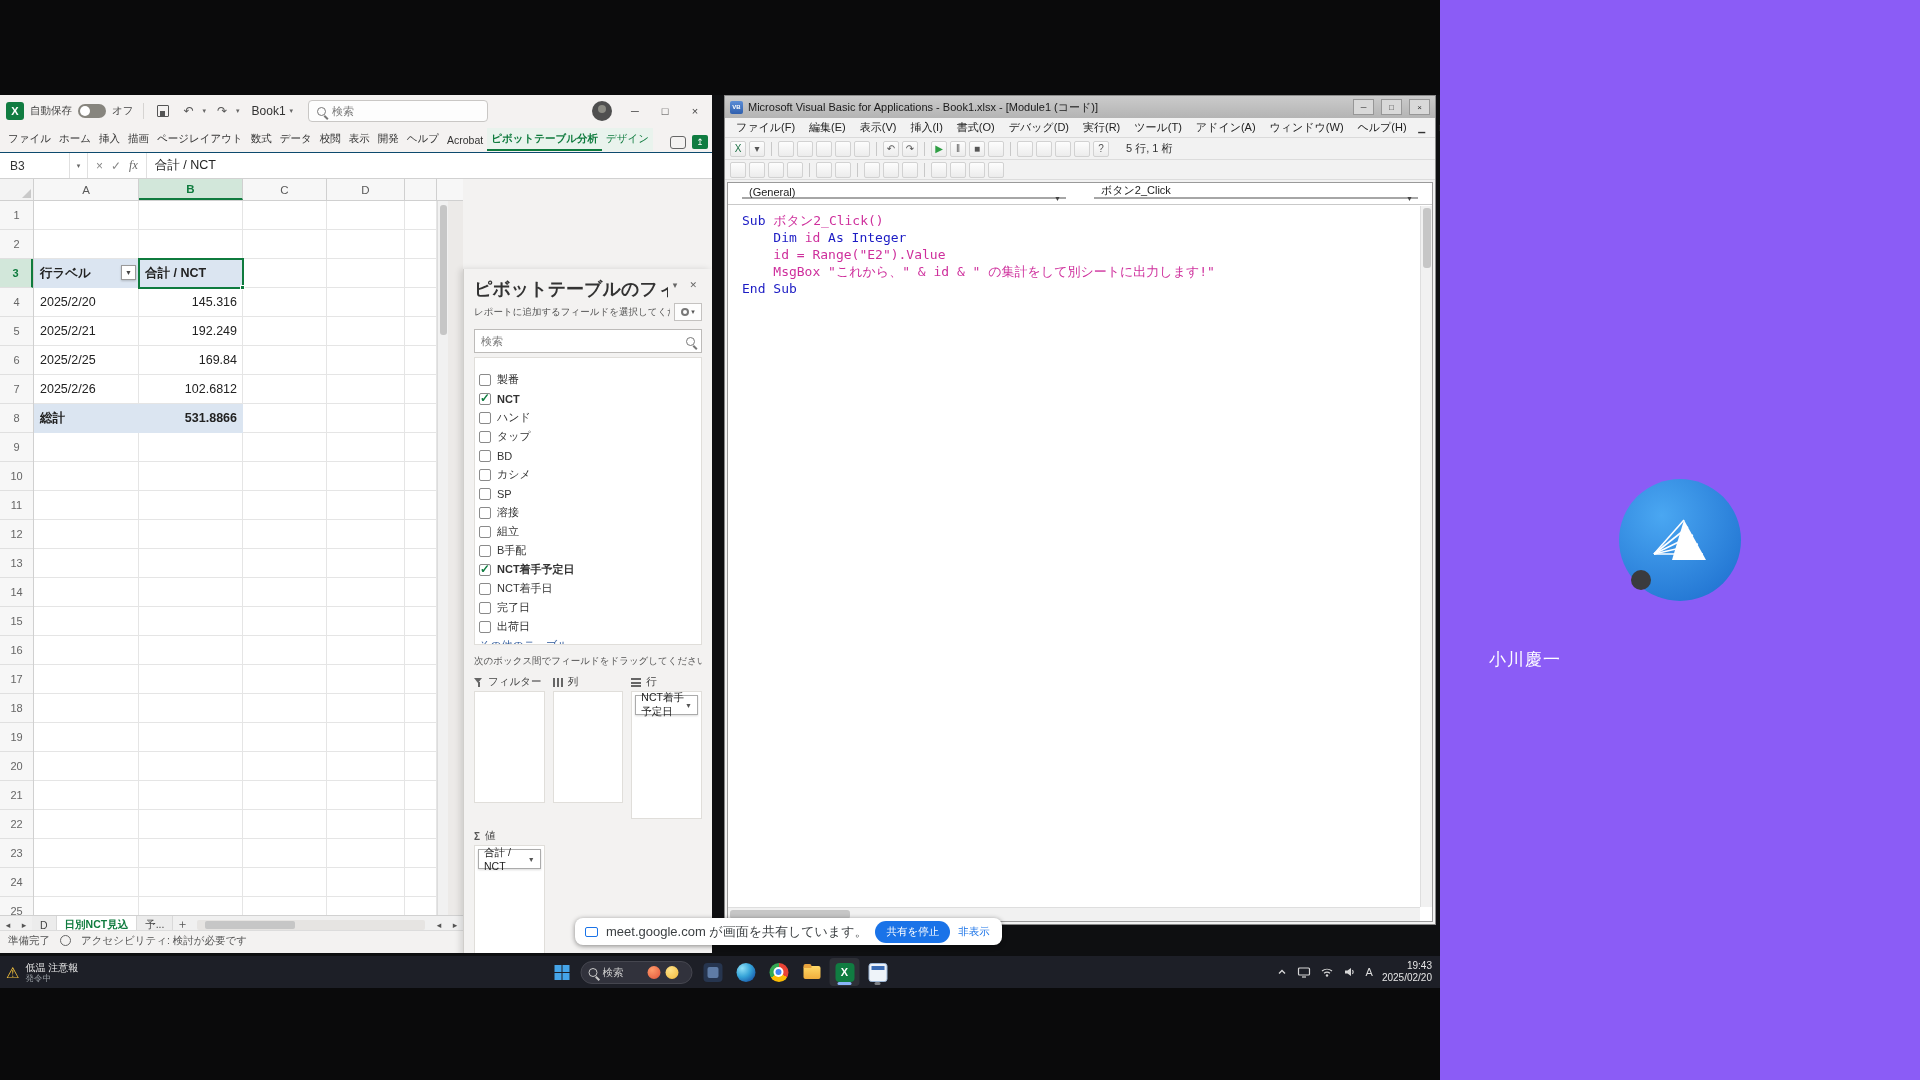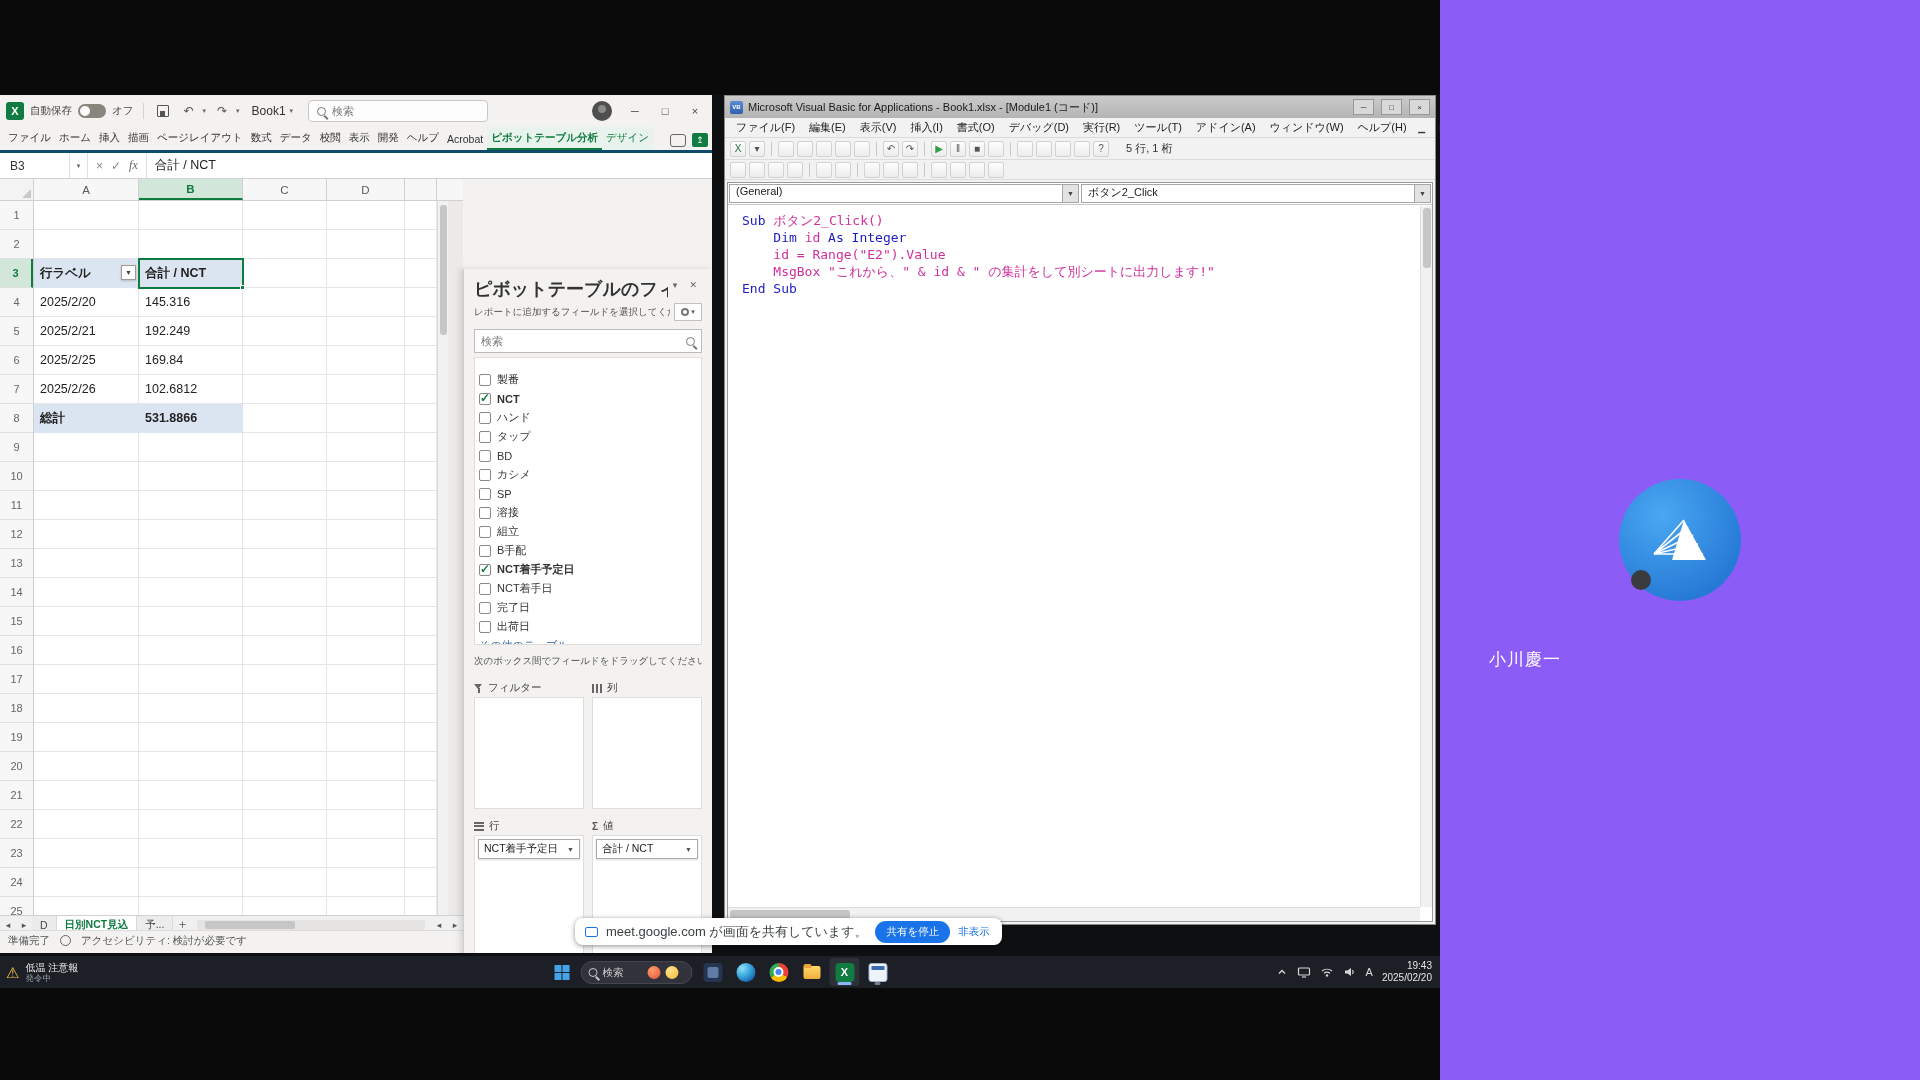--- a/index.html
+++ b/index.html
@@ -21,21 +21,21 @@
 .book-name{font-size:12px;color:#333;margin-left:6px;white-space:nowrap}
 .xl-search{position:absolute;left:308px;top:5px;width:180px;height:22px;background:#fdfdfd;border:1px solid #c9c7c5;border-radius:4px;display:flex;align-items:center;padding:0 8px;gap:6px}
 .mag{width:9px;height:9px;border:1.5px solid #777;border-radius:50%;position:relative;flex:none}
 .mag::after{content:"";position:absolute;left:7px;top:7px;width:5px;height:1.5px;background:#777;transform:rotate(45deg);transform-origin:0 0}
 .xl-search input{border:none;outline:none;background:transparent;font-size:11px;width:120px;color:#333}
 input::placeholder{color:#777}
 .xl-tb-right{position:absolute;right:2px;top:0;height:32px;display:flex;align-items:center}
 .user-avatar{width:20px;height:20px;border-radius:50%;background:#4f4f4f;position:relative;margin-right:8px}
 .user-avatar::after{content:"";position:absolute;left:6px;top:4px;width:8px;height:8px;border-radius:50%;background:#8b8b83}
 .win-btn{width:30px;height:32px;display:flex;align-items:center;justify-content:center;font-size:11px;color:#444}
-.xl-tabs{height:26px;background:#f4f2f1;display:flex;align-items:flex-start;padding:0 4px;flex:none;position:relative;border-bottom:3px solid #0c4a6e}
+.xl-tabs{height:26px;background:#f4f2f1;display:flex;align-items:center;padding:0 4px;flex:none;position:relative;border-bottom:1px solid #0c4a6e}
 .xl-tab{font-size:10.5px;color:#333;padding:4px 4px 5px;white-space:nowrap}
 .xl-tab.contextual{color:#0f7b3e;background:#e9f3ed}
 .xl-tab.active{border-bottom:2px solid #0f7b3e;padding-bottom:3px;font-weight:bold}
 .ribbon-right{position:absolute;right:4px;bottom:3px;display:flex;gap:6px;align-items:center}
 .comment-ic{width:16px;height:13px;border:1.4px solid #666;border-radius:3px}
 .share-ic{width:16px;height:14px;border-radius:2px;background:#107c41;color:#fff;font-size:9px;display:flex;align-items:center;justify-content:center}
 .xl-formula{height:26px;background:#fff;border-bottom:1px solid #d1d1d1;display:flex;align-items:center;flex:none;font-size:12px;color:#333}
 .name-box{width:70px;height:100%;display:flex;align-items:center;padding-left:10px;border-right:1px solid #e0e0e0}
 .nb-caret{width:18px;height:100%;display:flex;align-items:center;justify-content:center;font-size:7px;color:#666;border-right:1px solid #e0e0e0}
 .fx-zone{display:flex;align-items:center;gap:8px;padding:0 8px;border-right:1px solid #e0e0e0;height:100%;color:#888}
@@ -50,21 +50,21 @@
 .colhdr.sel{background:#d2e7da;color:#0f7b3e;font-weight:bold;border-bottom:2px solid #0f7b3e}
 .colhdr.sliver{width:32px}
 .grid{position:absolute;left:0;top:22px;right:0;bottom:0;overflow:hidden;background:repeating-linear-gradient(to bottom,#fff 0 28px,#e5e5e5 28px 29px)}
 .vline{position:absolute;top:0;bottom:0;width:1px;background:#e5e5e5}
 .rownums{position:absolute;left:0;top:0;width:34px;bottom:0;background:#f7f7f7;border-right:1px solid #d0d0d0}
 .rownum{height:29px;display:flex;align-items:center;justify-content:center;font-size:11px;color:#666;border-bottom:1px solid #e0e0e0}
 .rownum.sel{background:#d2e7da;color:#0f7b3e;font-weight:bold;border-right:2px solid #0f7b3e}
 .cell{position:absolute;height:29px;line-height:29px;font-size:12.5px;color:#222;padding:0 6px;white-space:nowrap;overflow:hidden}
 .cell.hdr{background:#dbe5f1;font-weight:bold}
 .cell.total{background:#dbe5f1;font-weight:bold}
-.cell.num{text-align:left}
+.cell.num{text-align:right}
 .sel-box{position:absolute;left:138px;top:57px;width:106px;height:31px;border:2px solid #0f7b3e;pointer-events:none}
 .fill-handle{position:absolute;right:-3px;bottom:-3px;width:5px;height:5px;background:#0f7b3e;border:1px solid #fff}
 .filter-btn{position:absolute;left:121px;top:64px;width:15px;height:15px;background:#fff;border:1px solid #9a9a9a;font-size:7px;color:#444;display:flex;align-items:center;justify-content:center;box-shadow:0 1px 2px rgba(0,0,0,.2)}
 .vscroll{position:absolute;left:437px;top:0;bottom:0;width:11px;background:#f1f1f1;border-left:1px solid #dcdcdc}
 .vthumb{position:absolute;left:2px;top:4px;width:7px;height:130px;background:#c6c6c6;border-radius:3px}
 .right-strip{position:absolute;left:448px;top:0;bottom:0;width:15px;background:#eceae8}
 .sheet-tabs{position:absolute;left:0;bottom:20px;width:463px;height:18px;background:#f0f0f0;border-top:1px solid #d1d1d1;display:flex;align-items:center;font-size:10.5px;color:#444}
 .tab-nav{width:16px;text-align:center;font-size:9px;color:#555}
 .stab{padding:0 8px;height:100%;display:flex;align-items:center;background:#ececec;border-right:1px solid #d9d9d9;white-space:nowrap}
 .stab.active{background:#fff;color:#0f7b3e;font-weight:bold;box-shadow:inset 0 -2px 0 #0f7b3e}
@@ -87,21 +87,21 @@
 .pp-search{height:24px;margin:6px 0 4px;background:#fff;border:1px solid #bdbbb9;display:flex;align-items:center;padding:0 6px;flex:none}
 .pp-search input{flex:1;border:none;outline:none;font-size:11px;background:transparent;color:#333}
 .field-list{height:288px;background:#fff;border:1px solid #e0deda;overflow:hidden;flex:none;padding:12px 4px}
 .field-row{height:19px;display:flex;align-items:center;gap:6px}
 .cb{width:12px;height:12px;border:1px solid #8a8a8a;border-radius:2px;background:#fff;position:relative;flex:none}
 .cb.on::after{content:"✓";position:absolute;left:0px;top:-3px;font-size:12px;font-weight:bold;color:#107c41}
 .fl{font-size:11px;color:#333;white-space:nowrap;overflow:hidden}
 .field-row.checked .fl{font-weight:bold}
 .fl.link{color:#2b579a}
 .pp-hint{font-size:9.5px;color:#555;margin-top:10px;height:16px;white-space:nowrap;overflow:hidden;flex:none}
-.areas{display:grid;grid-template-columns:1fr 1fr;column-gap:8px;row-gap:8px;flex:none;margin-top:8px}
+.areas{display:grid;grid-template-columns:1fr 1fr 1fr;column-gap:8px;row-gap:8px;flex:none;margin-top:2px}
 .area-label{height:18px;display:flex;align-items:center;gap:5px;font-size:10.5px;color:#444}
 .area-box{background:#fff;border:1px solid #e0deda;padding:3px}
 .area:nth-child(-n+2) .area-box{height:112px}
 .area:nth-child(n+3) .area-box{height:128px}
 .funnel{width:9px;height:9px;position:relative}
 .funnel::before{content:"";position:absolute;left:0;top:0;border-left:4.5px solid transparent;border-right:4.5px solid transparent;border-top:5px solid #666}
 .funnel::after{content:"";position:absolute;left:3.5px;top:4px;width:2px;height:5px;background:#666}
 .colsym{width:10px;height:9px;background:linear-gradient(to right,#666 0 2px,transparent 2px 4px,#666 4px 6px,transparent 6px 8px,#666 8px 10px)}
 .rowsym{width:10px;height:9px;background:linear-gradient(to bottom,#666 0 2px,transparent 2px 3.5px,#666 3.5px 5.5px,transparent 5.5px 7px,#666 7px 9px)}
 .sigma{font-size:10px;color:#555;font-weight:bold}
@@ -117,21 +117,21 @@
 .vmenu-item{font-size:11px;color:#222;padding:0 7px;white-space:nowrap}
 .mdi-ctl{margin-left:auto;display:flex;gap:4px;padding-right:4px}
 .mdi-ctl span{font-size:9px;color:#333;width:16px;text-align:center}
 .vba-toolbar{height:22px;background:#f2f2f2;border-bottom:1px solid #dcdcdc;display:flex;align-items:center;padding:0 5px;gap:3px;flex:none}
 .vba-toolbar.second{height:20px}
 .tbi{width:16px;height:16px;border:1px solid #d2d2d2;background:linear-gradient(#fdfdfd,#ececec);border-radius:2px;font-size:10px;color:#555;display:flex;align-items:center;justify-content:center;flex:none}
 .tb-sep2{width:1px;height:14px;background:#c8c8c8;margin:0 3px;flex:none}
 .pos-text{font-size:11px;color:#333;margin-left:14px;white-space:nowrap}
 .vba-code{flex:1;background:#fff;border:1px solid #9a9a9a;margin:2px;position:relative;overflow:hidden}
 .combo-row{height:22px;display:flex;border-bottom:1px solid #c9c9c9}
-.combo{flex:1;background:#fff;border:1px solid #a6a6a6;margin:1px;display:flex;align-items:flex-start;font-size:11px;color:#222}
+.combo{flex:1;background:#fff;border:1px solid #a6a6a6;margin:14px;display:flex;align-items:flex-end;font-size:11px;color:#222}
 .combo .cv{flex:1;padding:0 6px;white-space:nowrap;overflow:hidden}
 .combo .cbt{width:16px;height:100%;background:#e3e3e3;border-left:1px solid #a6a6a6;display:flex;align-items:center;justify-content:center;font-size:7px;color:#444}
 .code-area{position:absolute;left:0;top:23px;right:12px;bottom:14px;padding:6px 0 0 14px;font-family:"DejaVu Sans Mono",monospace;font-size:13px;line-height:17px;white-space:pre;overflow:hidden}
 .kw{color:#1c1cc4}.nm{color:#ce2f9c}.pl{color:#222}
 .code-vscroll{position:absolute;right:0;top:23px;bottom:14px;width:12px;background:#f1f1f1;border-left:1px solid #dedede}
 .code-vscroll .vthumb{height:60px}
 .code-hscroll{position:absolute;left:0;right:12px;bottom:0;height:14px;background:#f1f1f1;border-top:1px solid #dedede}
 .code-hscroll .hth{position:absolute;left:2px;top:2px;width:120px;height:9px;background:#c6c6c6;border-radius:3px}
 
 .share-banner{position:absolute;left:575px;top:823px;height:27px;background:#fff;border-radius:8px;box-shadow:0 1px 5px rgba(0,0,0,.45);display:flex;align-items:center;gap:8px;padding:0 10px;z-index:50}

